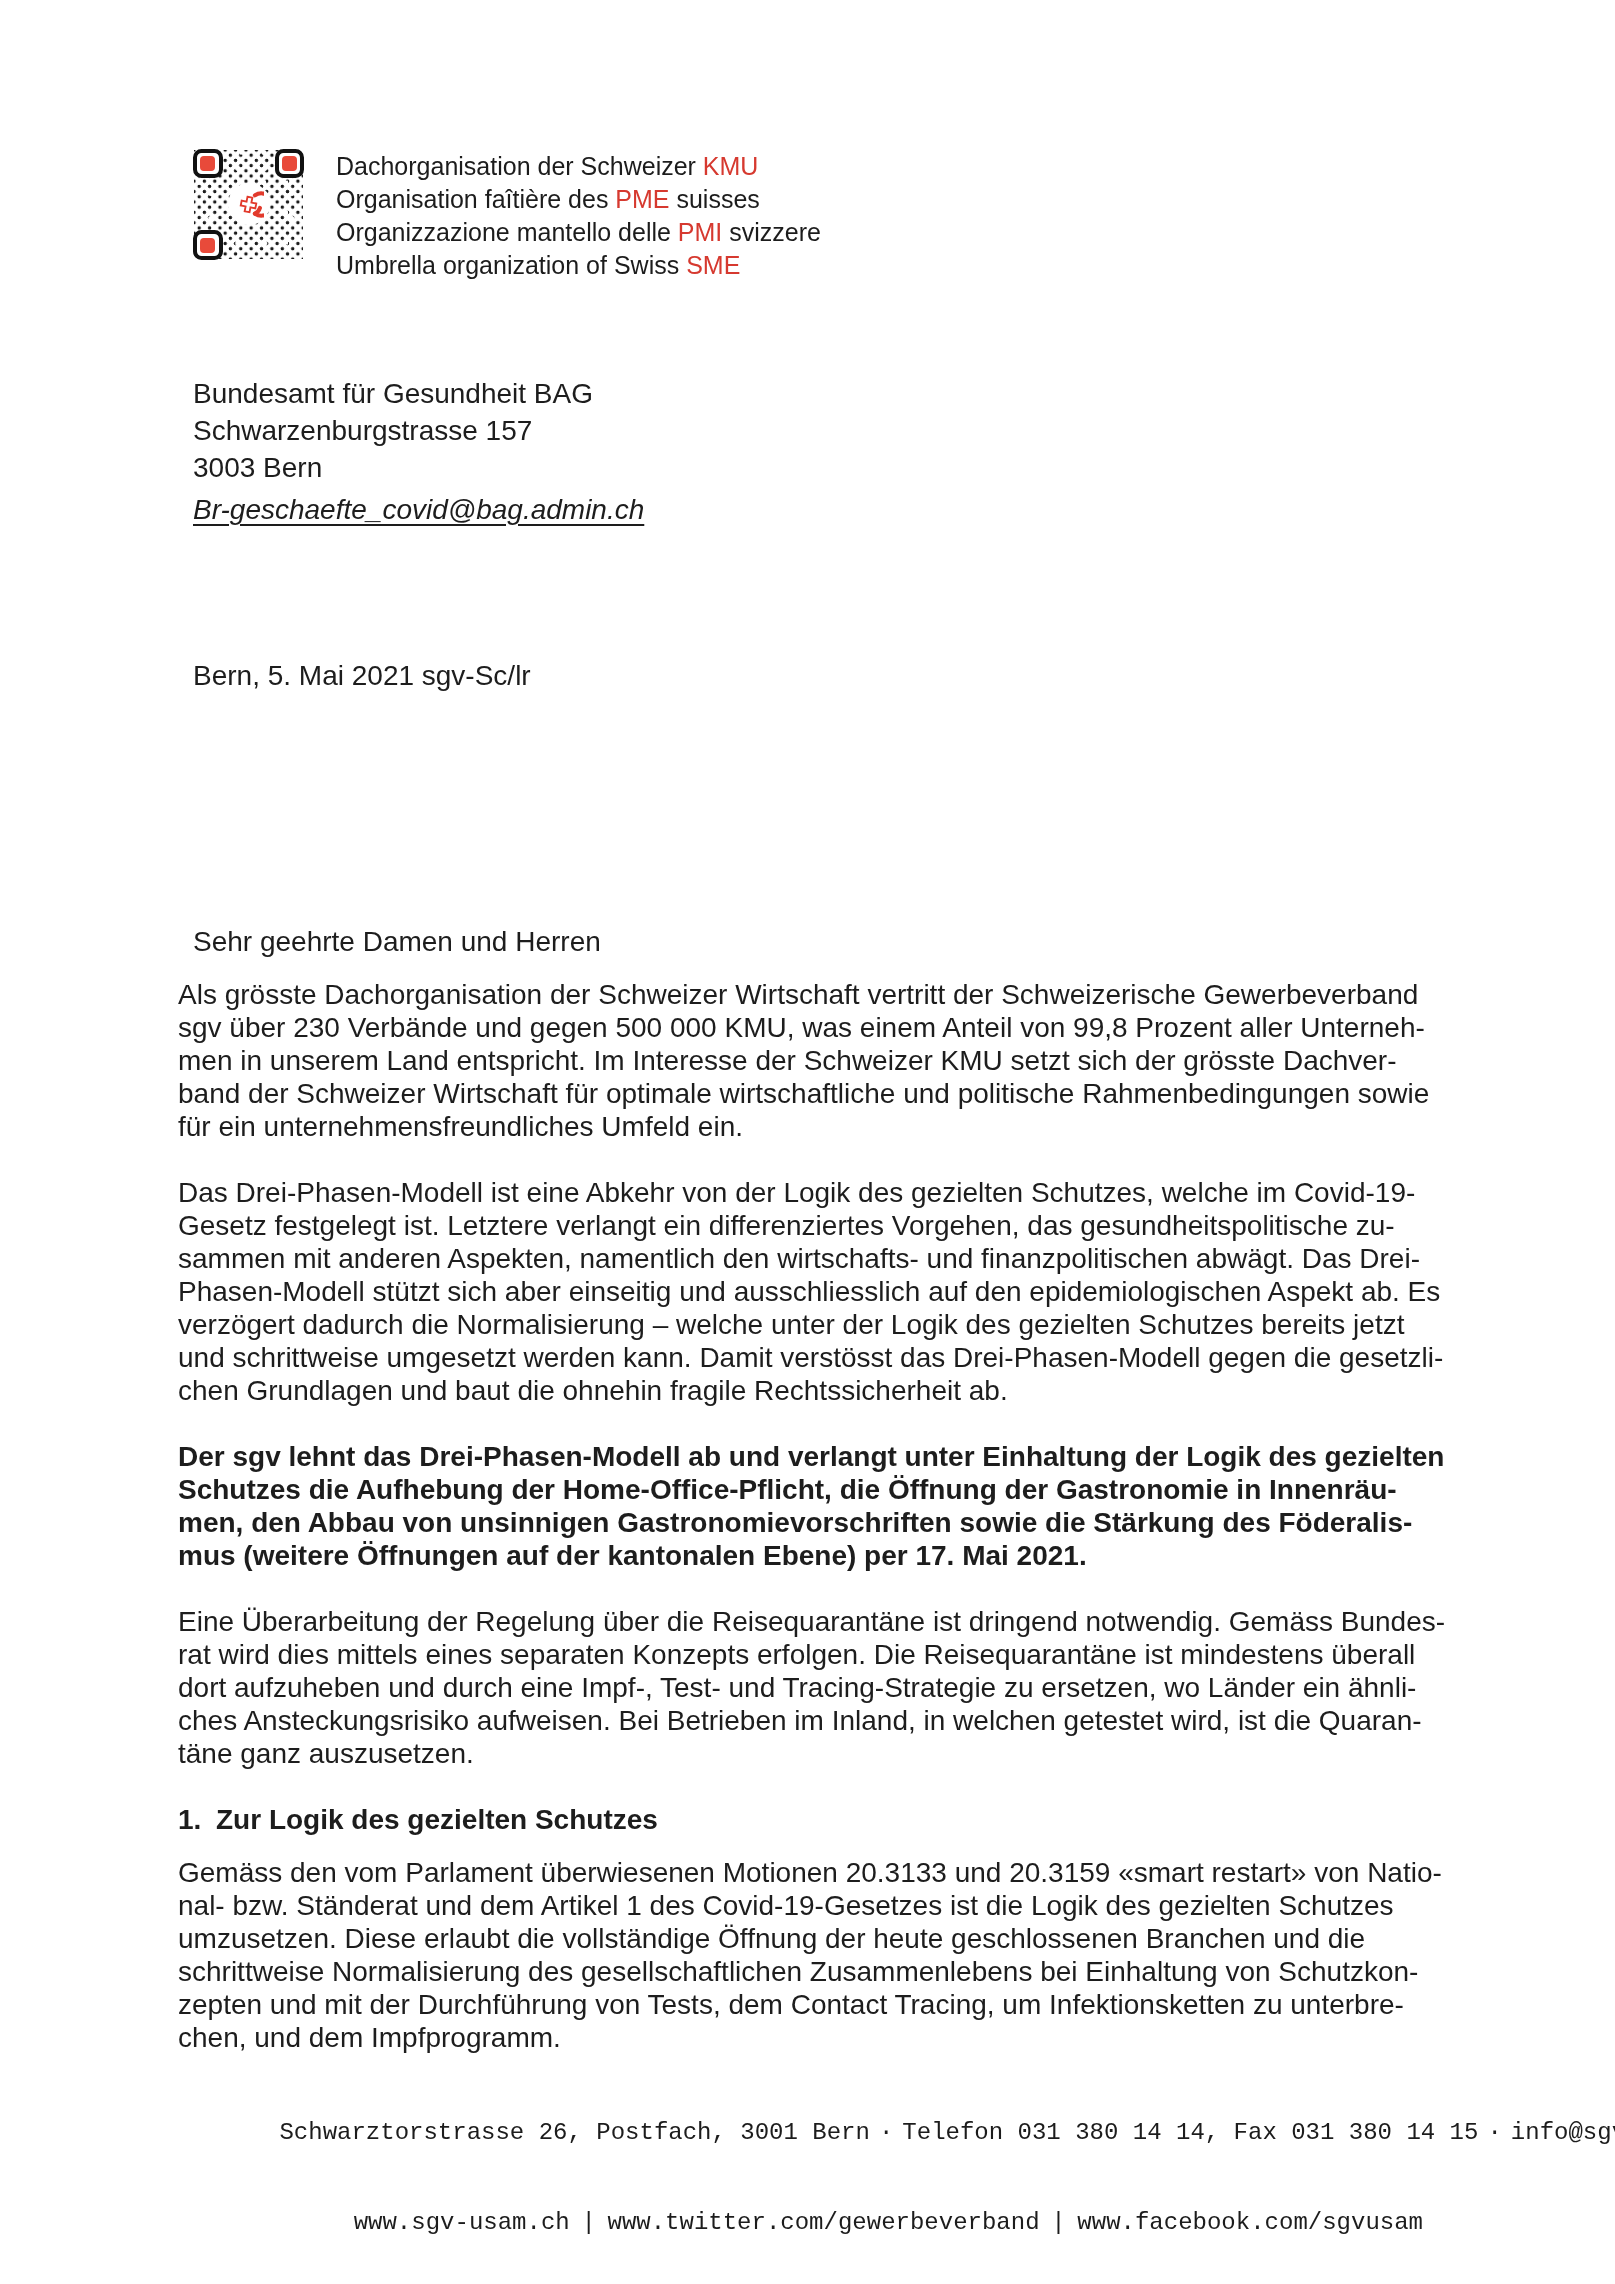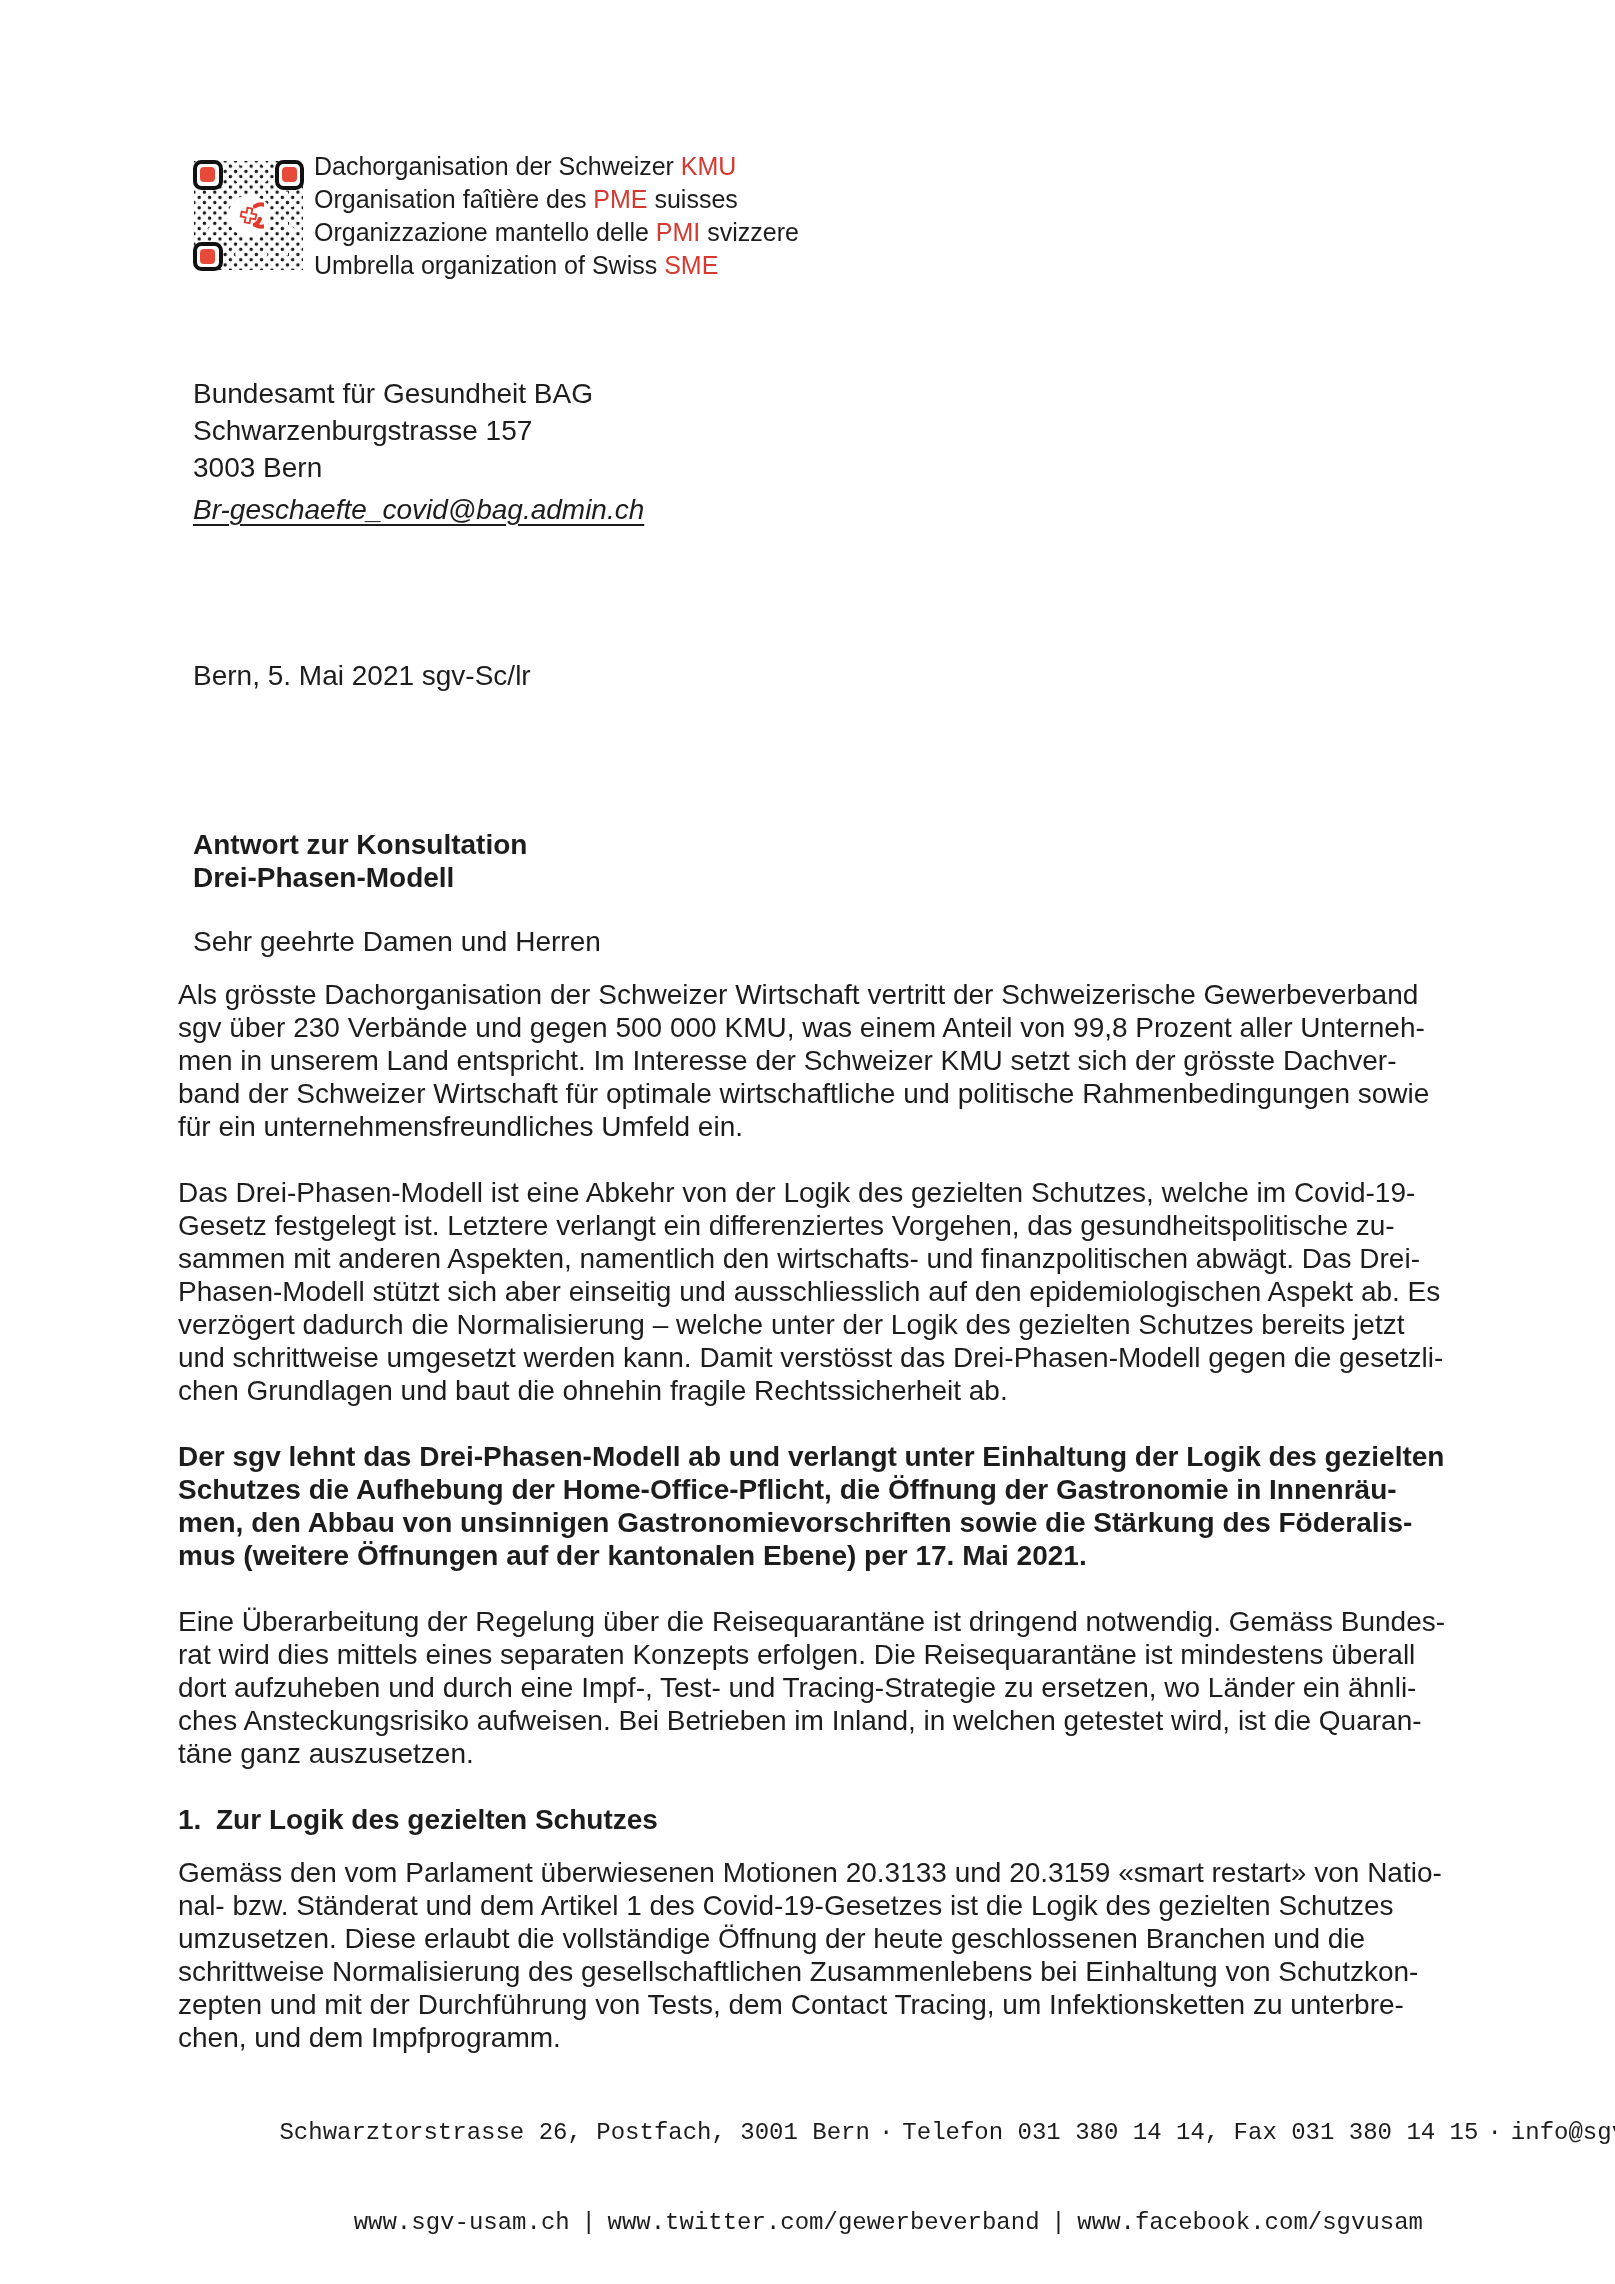--- a/index.html
+++ b/index.html
@@ -19,21 +19,21 @@
   .logo{display:flex;align-items:center;margin-top:26px;}
   .logo-txt{
     font-style:italic;font-weight:bold;
     font-size:80px;letter-spacing:-3.9px;
     color:#3d3d3d;line-height:1;
     transform:scaleX(.88);
   }
   .logo-txt.sgv{transform-origin:right center;}
   .logo-txt.usam{transform-origin:left center;}
   .logo-at{width:86px;height:86px;margin:0 2.6px;}
-  .head-right{display:flex;gap:10px;align-items:center;}
+  .head-right{display:flex;gap:32px;align-items:flex-start;}
   
   .qr{position:relative;width:111px;height:111px;flex:0 0 111px;margin-top:3.9px;}
   .qr-dots{
     position:absolute;inset:1.3px;
     background-image:
       radial-gradient(circle, #ffffff 2.2px, transparent 2.6px),
       radial-gradient(circle, #ffffff 2.1px, transparent 2.5px),
       radial-gradient(circle, #1c1c1c 1.6px, transparent 2px),
       radial-gradient(circle, #1c1c1c 1.6px, transparent 2px);
     background-size:27px 25px, 22px 30px, 10.4px 10.4px, 10.4px 10.4px;
@@ -131,22 +131,20 @@
       </div>
     </div>
   </header>
 
   <div class="recipient">Bundesamt für Gesundheit BAG
 Schwarzenburgstrasse 157
 3003 Bern</div>
   <a class="recipient-email">Br-geschaefte_covid@bag.admin.ch</a>
 
   <div class="dateline">Bern, 5. Mai 2021 sgv-Sc/lr</div>
-  <div class="subject">Antwort zur Konsultation
-Drei-Phasen-Modell</div>
   <div class="salutation">Sehr geehrte Damen und Herren</div>
 
   <div class="bodytext">
     <p class="para">Als grösste Dachorganisation der Schweizer Wirtschaft vertritt der Schweizerische Gewerbeverband
 sgv über 230 Verbände und gegen 500 000 KMU, was einem Anteil von 99,8 Prozent aller Unterneh-
 men in unserem Land entspricht. Im Interesse der Schweizer KMU setzt sich der grösste Dachver-
 band der Schweizer Wirtschaft für optimale wirtschaftliche und politische Rahmenbedingungen sowie
 für ein unternehmensfreundliches Umfeld ein.</p>
     <p class="para">Das Drei-Phasen-Modell ist eine Abkehr von der Logik des gezielten Schutzes, welche im Covid-19-
 Gesetz festgelegt ist. Letztere verlangt ein differenziertes Vorgehen, das gesundheitspolitische zu-

